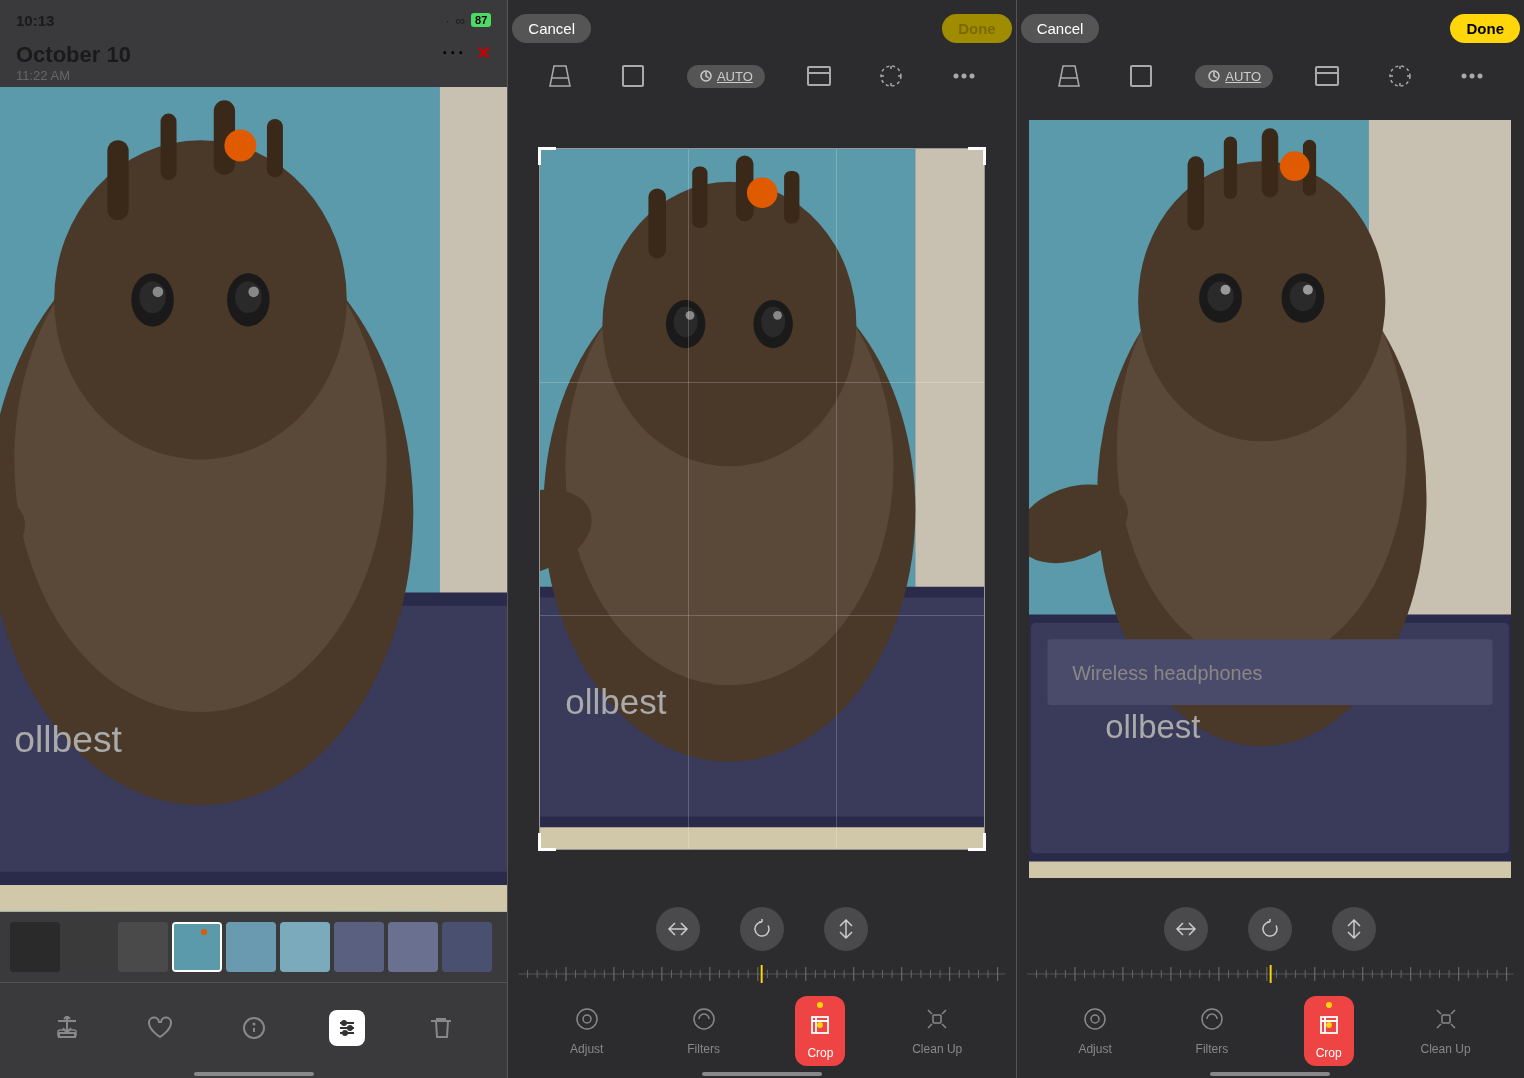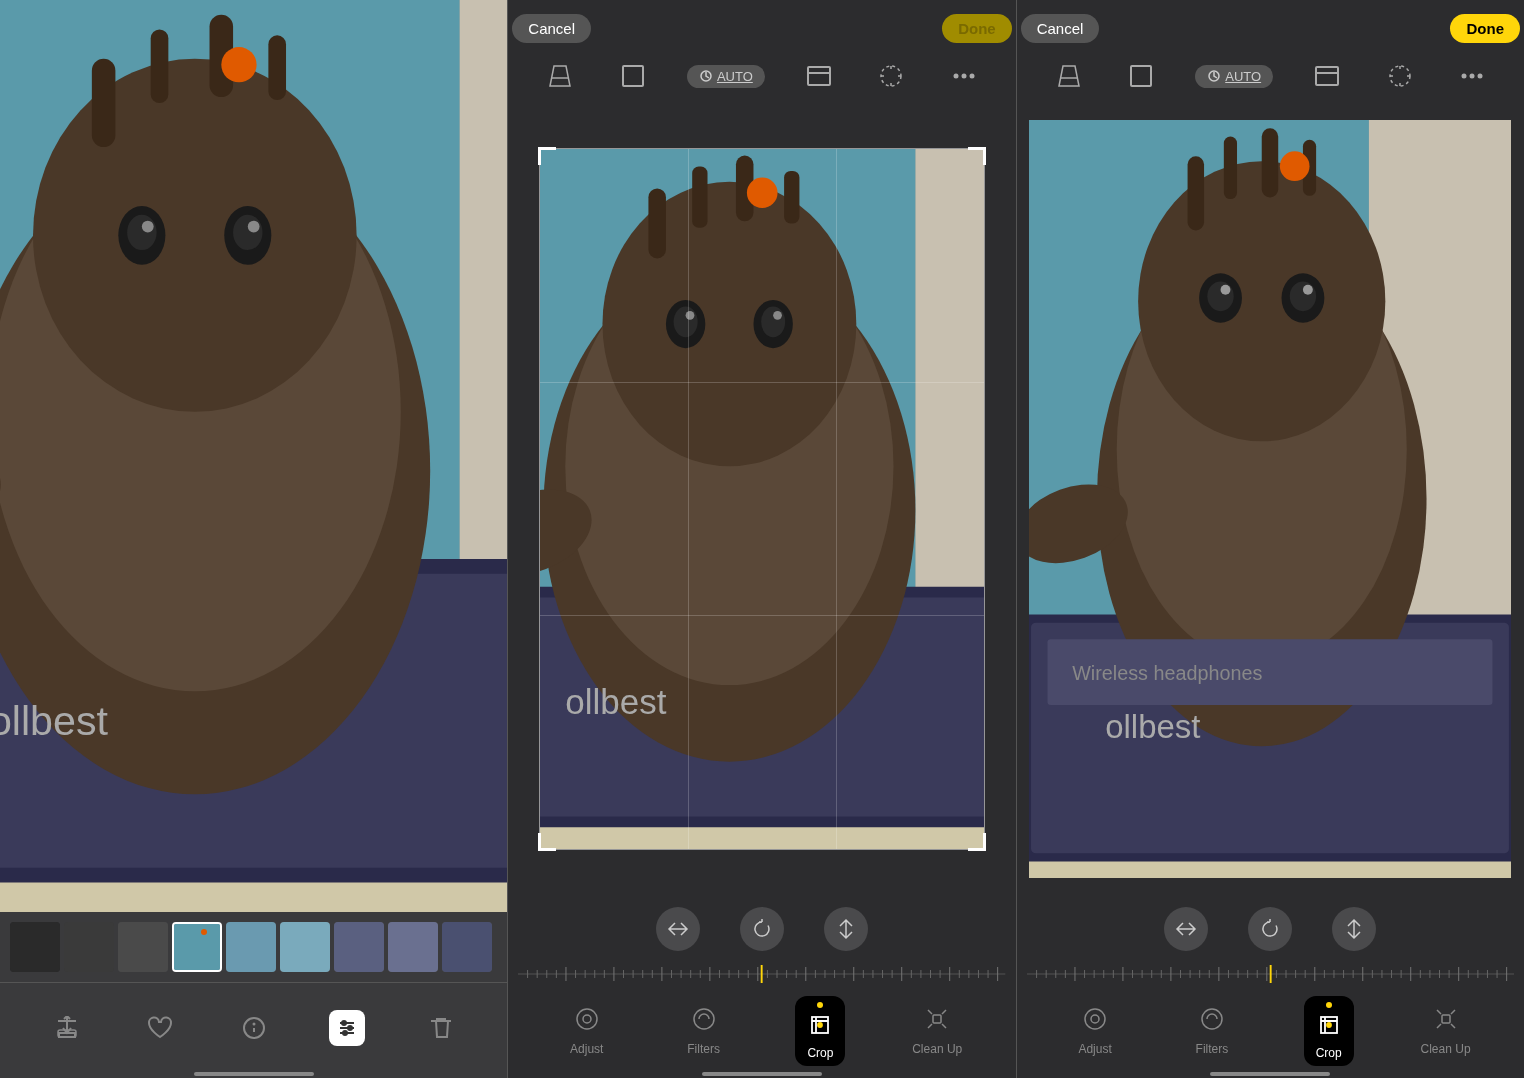--- a/index.html
+++ b/index.html
@@ -294,21 +294,21 @@
       font-size: 24px;
       color: #888;
     }
     .edit-tab.active .edit-tab-icon { color: #fff; }
     .edit-tab-label {
       font-size: 12px;
       color: #888;
     }
     .edit-tab.active .edit-tab-label { color: #fff; }
     .crop-tab-active {
-      background: #000000;
+      background: #ef4444;
       border-radius: 12px;
       padding: 6px 12px;
       display: flex;
       flex-direction: column;
       align-items: center;
       gap: 2px;
     }
     .yellow-dot {
       width: 6px;
       height: 6px;
@@ -382,21 +382,39 @@
     .crop-grid-h1 { top: 33.3%; left: 0; right: 0; height: 1px; }
     .crop-grid-h2 { top: 66.6%; left: 0; right: 0; height: 1px; }
     .crop-grid-v1 { left: 33.3%; top: 0; bottom: 0; width: 1px; }
     .crop-grid-v2 { left: 66.6%; top: 0; bottom: 0; width: 1px; }
   </style>
 </head>
 <body>
 
 <div class="panel panel-1">
 
-
+  <div class="status-bar">
+    <span class="status-time">10:13</span>
+    <div class="status-icons">
+      <span>·</span>
+      <span>∞</span>
+      <span class="battery-badge">87</span>
+    </div>
+  </div>
+
+  <div class="p1-header">
+    <div>
+      <div class="p1-date">October 10</div>
+      <div class="p1-time">11:22 AM</div>
+    </div>
+    <div class="p1-header-icons">
+      <span class="dots-icon">···</span>
+      <span class="close-x">✕</span>
+    </div>
+  </div>
 
   <div class="p1-image-area">
     <div class="groot-bg-1" style="width:100%;height:100%;">
       
       <svg width="100%" height="100%" viewBox="0 0 420 310" preserveAspectRatio="xMidYMid slice">
 
         <rect width="420" height="310" fill="#4a8090"></rect>
         <rect x="0" y="0" width="280" height="310" fill="#5a9aaa"></rect>
         <rect x="280" y="0" width="140" height="310" fill="#c8c0b0"></rect>
 

